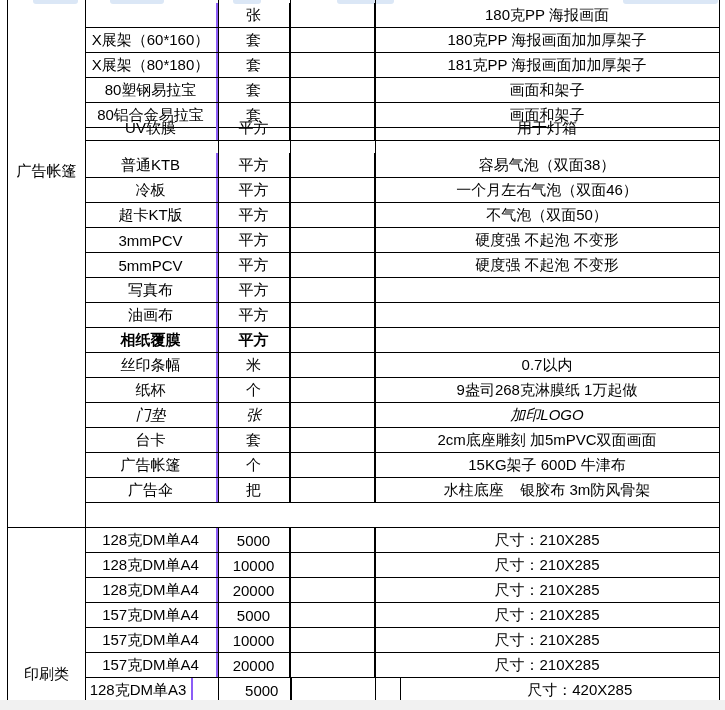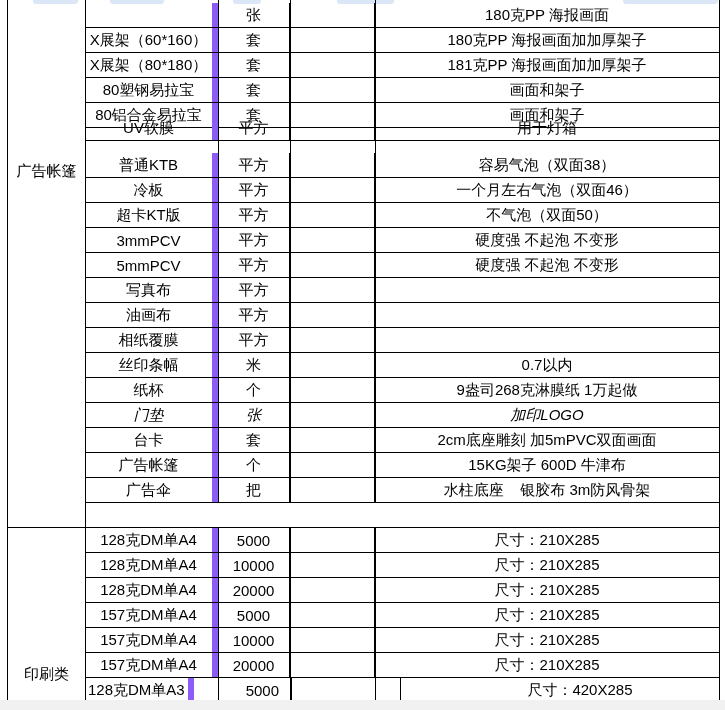--- a/index.html
+++ b/index.html
@@ -4,21 +4,21 @@
 <style>
   html,body{margin:0;padding:0;background:#ffffff;}
   #screen{position:relative;width:725px;height:710px;background:#ffffff;overflow:hidden;
           font-family:"Liberation Sans",sans-serif;font-size:15px;color:#000;}
   .vline{position:absolute;width:1px;background:#000;}
   .hline{position:absolute;height:1px;background:#000;}
   .row{position:absolute;left:85px;width:634px;height:25px;box-sizing:border-box;
        border-bottom:1px solid #000;display:flex;}
   .cell{box-sizing:border-box;height:24px;display:flex;align-items:center;justify-content:center;
         white-space:pre;overflow:hidden;}
-  .c-prod{width:133px;border-right:6px solid #8b5cf6;}
+  .c-prod{width:133px;border-right:2px solid #8b5cf6;}
   .c-unit{width:72px;border-right:1px solid #000;}
   .c-empty{width:85px;border-right:1px solid #000;}
   .c-desc{width:344px;}
   .cat{position:absolute;left:8px;width:77px;text-align:center;}
   .tabseg{position:absolute;top:0;height:4px;border-radius:0 0 3px 3px;}
   #scrollbar{position:absolute;left:0;top:700px;width:725px;height:10px;}
 </style>
 </head>
 <body>
 
@@ -115,21 +115,21 @@
         <div class="cell c-unit">平方</div>
         <div class="cell c-empty"></div>
         <div class="cell c-desc"></div>
       </div>
       <div class="row" style="top: 303px;">
         <div class="cell c-prod">油画布</div>
         <div class="cell c-unit">平方</div>
         <div class="cell c-empty"></div>
         <div class="cell c-desc"></div>
       </div>
-      <div class="row" style="top: 328px;">
+      <div class="row" style="top: 328px; font-weight: bold;">
         <div class="cell c-prod">相纸覆膜</div>
         <div class="cell c-unit">平方</div>
         <div class="cell c-empty"></div>
         <div class="cell c-desc"></div>
       </div>
       <div class="row" style="top: 353px;">
         <div class="cell c-prod">丝印条幅</div>
         <div class="cell c-unit">米</div>
         <div class="cell c-empty"></div>
         <div class="cell c-desc">0.7以内</div>

